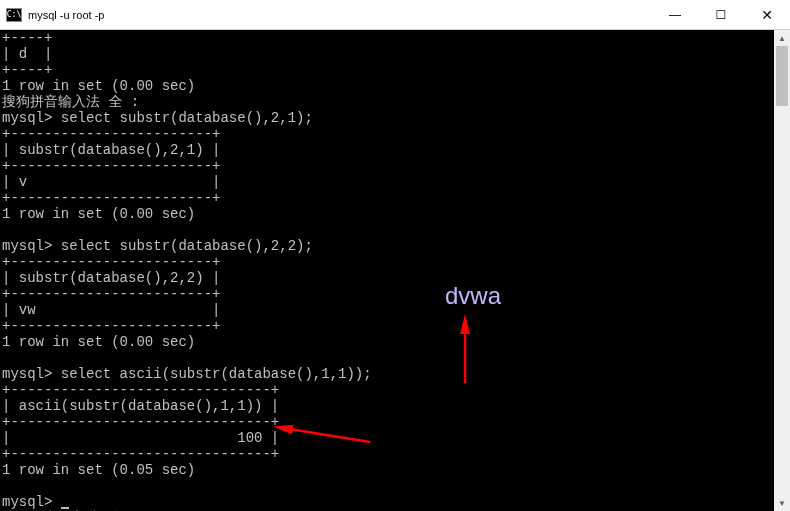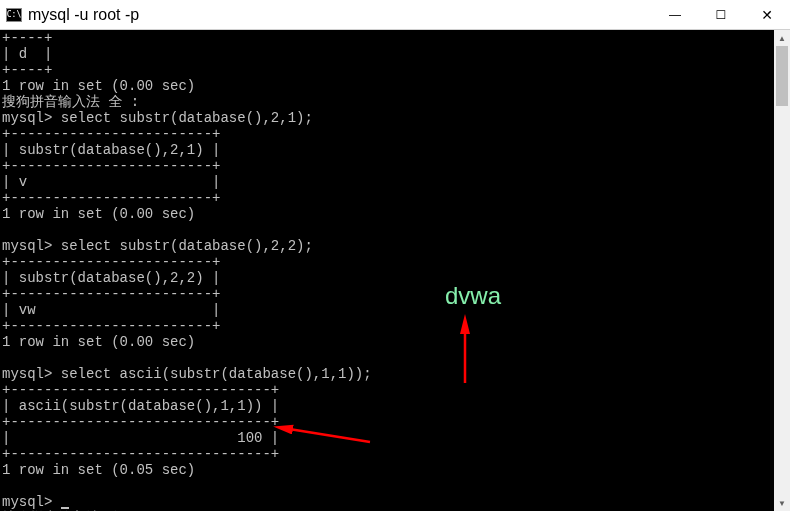--- a/index.html
+++ b/index.html
@@ -26,21 +26,21 @@
       color: #fff;
       font-size: 8px;
       font-family: monospace;
       display: flex;
       align-items: center;
       justify-content: center;
       margin-right: 6px;
       border: 1px solid #888;
     }
     .title-text {
-      font-size: 16px;
+      font-size: 11px;
       color: #000;
       flex: 1;
     }
     .win-controls { display: flex; height: 100%; }
     .win-btn {
       width: 46px;
       height: 100%;
       display: flex;
       align-items: center;
       justify-content: center;
@@ -89,21 +89,21 @@
     .sb-thumb {
       position: absolute;
       left: 2px;
       width: 12px;
       background: #c0c0c0;
       top: 16px;
       height: 60px;
     }
     .annot {
       position: absolute;
-      color: #86efac;
+      color: #c4b5fd;
       font-family: Arial, sans-serif;
       pointer-events: none;
     }
     .annot-text {
       top: 252px;
       left: 445px;
       font-size: 24px;
     }
     .cursor {
       display: inline-block;

